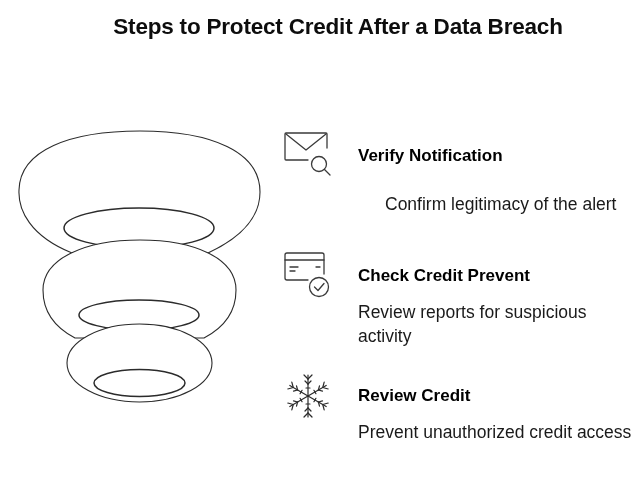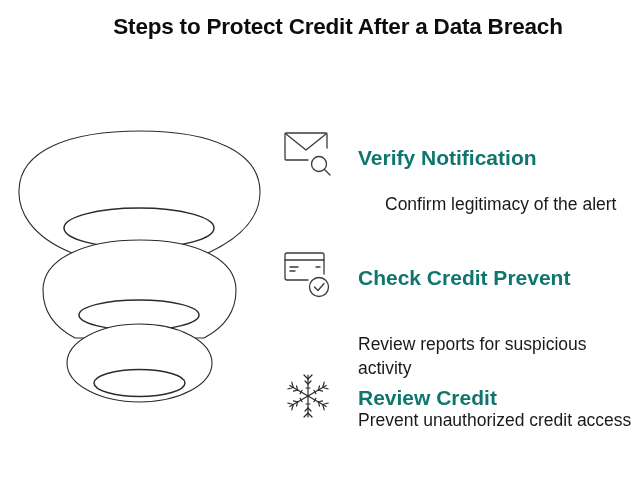--- a/index.html
+++ b/index.html
@@ -34,23 +34,23 @@
       height: 484px;
     }
     .icon {
       position: absolute;
       width: 56px;
       height: 56px;
     }
     .step-title {
       position: absolute;
       left: 358px;
-      font-size: 21px;
+      font-size: 17px;
       font-weight: bold;
-      color: #0f766e;
+      color: #000000;
       white-space: nowrap;
     }
     .step-desc {
       position: absolute;
       left: 358px;
       width: 280px;
       font-size: 17.5px;
       line-height: 24px;
       color: #1a1a1a;
     }
@@ -116,16 +116,16 @@
     <use href="#arm" transform="rotate(180 28 28)"></use>
     <use href="#arm" transform="rotate(240 28 28)"></use>
     <use href="#arm" transform="rotate(300 28 28)"></use>
   </g>
 </svg>
 
 <div class="step-title" style="top:146px;">Verify Notification</div>
 <div class="step-desc" style="top:192px;margin-left:27px;">Confirm legitimacy of the alert</div>
 
 <div class="step-title" style="top:266px;">Check Credit Prevent</div>
-<div class="step-desc" style="top:300px;margin-top:32px;">Review reports for suspicious activity</div>
+<div class="step-desc" style="top:300px;">Review reports for suspicious activity</div>
 
 <div class="step-title" style="top:386px;">Review Credit</div>
-<div class="step-desc" style="top:408px;">Prevent unauthorized credit access</div>
+<div class="step-desc" style="top:420px;">Prevent unauthorized credit access</div>
 
 </body></html>

